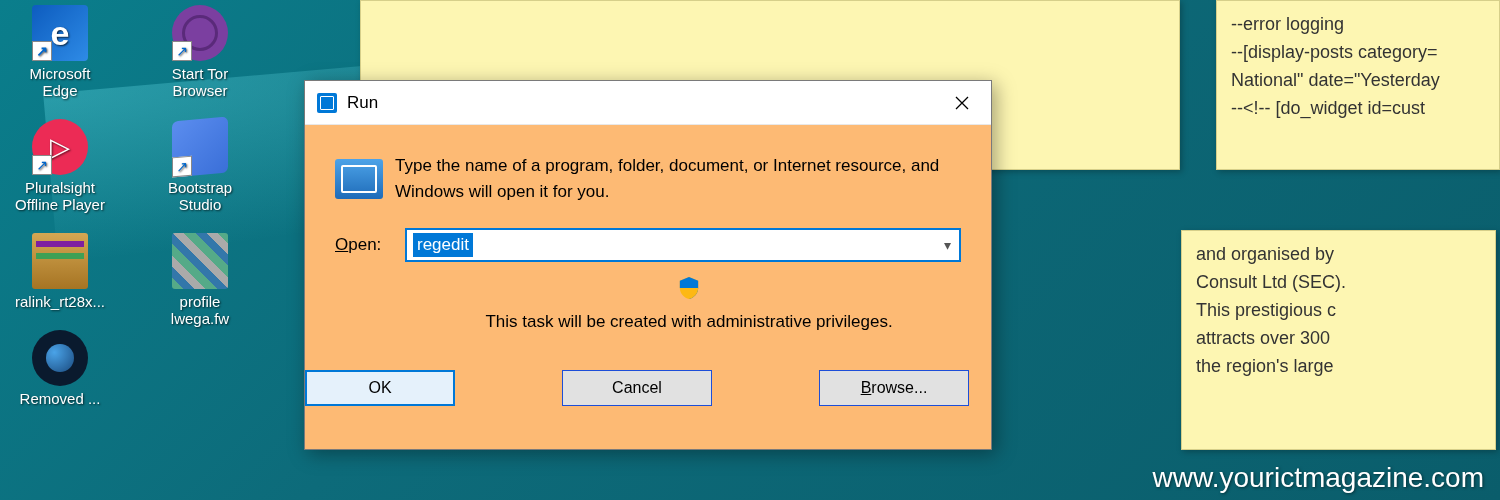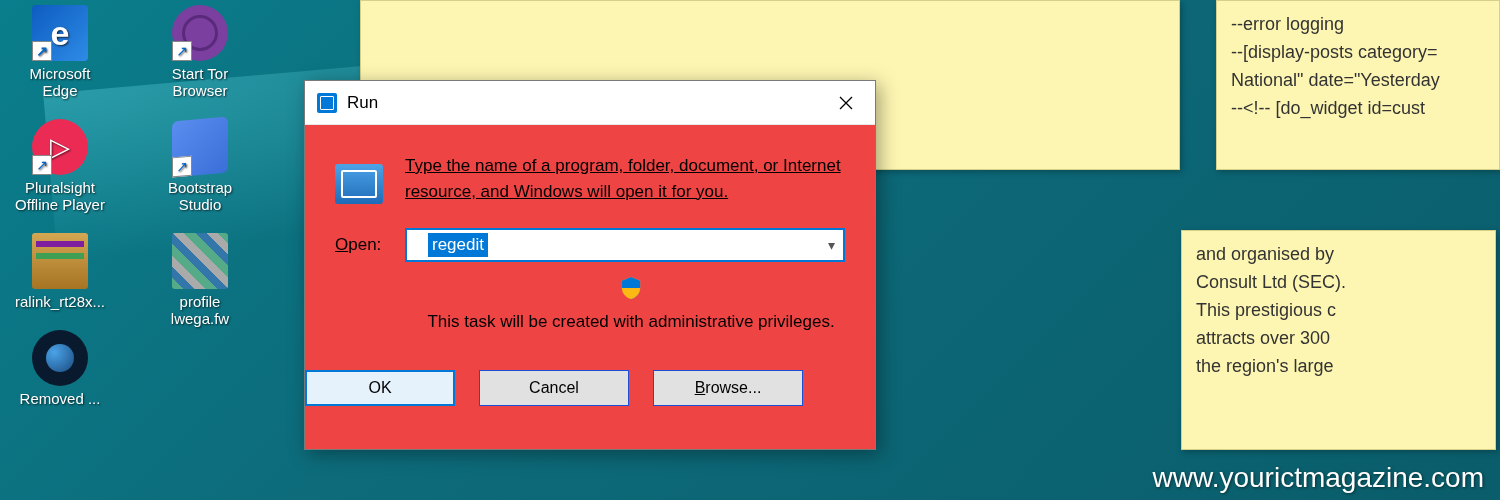--- a/index.html
+++ b/index.html
@@ -49,50 +49,50 @@
     line-height: 1.55;
     font-family: "Segoe UI", sans-serif;
   }
   .sticky1 { left: 360px; top: 0; width: 820px; height: 170px; }
   .sticky2 { right: 0; top: 0; width: 284px; height: 170px; }
   .sticky3 { right: 4px; top: 230px; width: 315px; height: 220px; }
   
   .run-dialog {
     position: absolute;
     left: 304px; top: 80px;
-    width: 572px; height: 370px;
-    background: #ef4444;
+    width: 688px; height: 370px;
+    background: #fdba74;
     border: 1px solid #7a7a7a;
     box-shadow: 4px 4px 18px rgba(0,0,0,0.35);
   }
   .titlebar {
     height: 44px;
     display: flex; align-items: center;
     padding: 0 4px 0 12px;
     background: #fff;
     border-bottom: 1px solid #e8e8e8;
   }
   .titlebar .run-ico { width:20px; height:20px; background:#0078d7; border-radius:2px; margin-right:10px; position:relative;}
   .titlebar .run-ico::after{content:"";position:absolute;inset:3px;border:1px solid #fff;border-radius:1px;}
   .titlebar .title { font-size: 17px; color:#000; flex:1;}
   .titlebar .close { width:50px; height:40px; display:flex;align-items:center;justify-content:center; font-size:20px; color:#000; cursor:pointer;}
   .run-body { padding: 28px 30px 10px 30px; font-size:17px; color:#000; }
-  .run-row1 { display:flex; gap:22px; align-items:flex-end; margin-bottom: 24px; text-decoration: underline;}
+  .run-row1 { display:flex; gap:12px; align-items:center; margin-bottom: 24px;}
   .big-run-ico { width:48px; height:40px; flex-shrink:0; background:linear-gradient(180deg,#4da3e8,#1e6bb8); border-radius:3px; position:relative;}
   .big-run-ico::after{content:"";position:absolute;inset:6px;border:2px solid #fff;border-radius:2px;}
   .run-row1 .desc { line-height:1.5; }
   .run-row2 { display:flex; align-items:center; gap:6px; margin-bottom:14px;}
   .run-row2 .lbl { width:64px; }
   .run-row2 .lbl u { text-decoration: underline; }
   .combo { flex:1; height:34px; border:2px solid #0078d7; display:flex; align-items:center; background:#fff; position:relative;}
-  .combo .sel { background:#0078d7; color:#fff; padding:2px 4px; margin-left:21px; font-size:17px;}
+  .combo .sel { background:#0078d7; color:#fff; padding:2px 4px; margin-left:6px; font-size:17px;}
   .combo .chev { position:absolute; right:8px; color:#555; font-size:14px;}
   .run-row3 { display:flex; align-items:center; gap:12px; padding-left:82px; margin-bottom:28px;flex-direction:column;}
   .shield { width:22px; height:24px; flex-shrink:0;}
-  .run-buttons { display:flex; gap:24px; justify-content:flex-start; padding: 0 22px 20px 0;}
+  .run-buttons { display:flex; gap:14px; justify-content:space-between; padding: 0 22px 20px 0;}
   .run-buttons button { width:150px; height:36px; background:#e1e1e1; border:1px solid #1d4ed8; font-size:16px; font-family:inherit; cursor:pointer;}
   .run-buttons button.default { border:2px solid #0078d7; background:#e5f1fb;}
   
   .watermark {
     position:absolute; right:16px; bottom:6px;
     color:#fff; font-size:28px; font-family: "Segoe UI", sans-serif;
     text-shadow: 1px 1px 3px rgba(0,0,0,0.5);
   }
 </style>
 </head>

